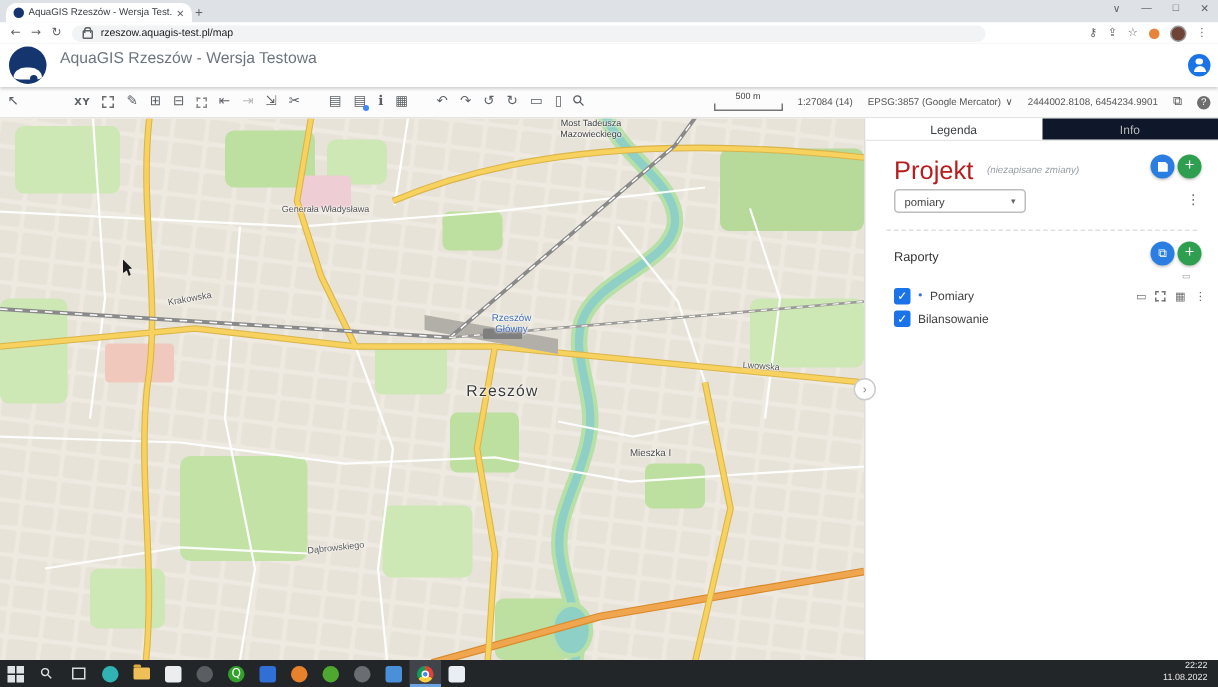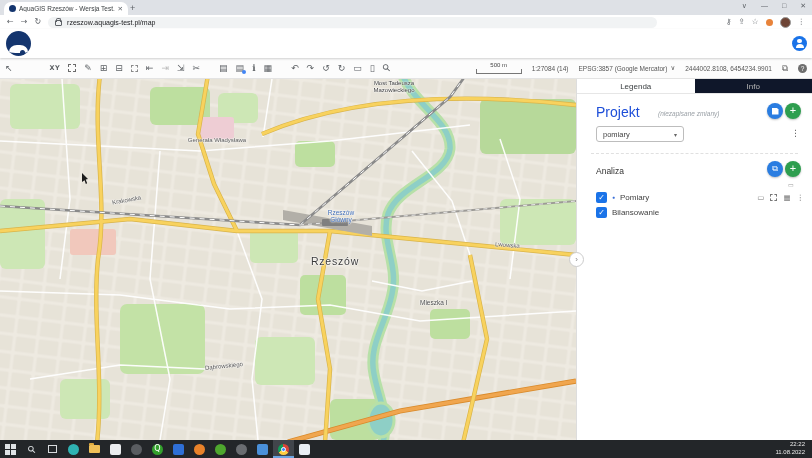--- a/index.html
+++ b/index.html
@@ -74,21 +74,21 @@
   .cursor{position:absolute;left:82px;top:94px;width:8px;height:11px;background:#1c1c1c;
        clip-path:polygon(0 0,0 82%,32% 66%,48% 100%,64% 93%,47% 58%,75% 55%);
        filter:drop-shadow(0 0 1px #fff);}
   
   .sidebar{position:absolute;top:79px;left:576px;right:0;bottom:18px;background:#fff;
        border-left:1px solid #ddd;box-sizing:border-box;}
   .sb-tabs{display:flex;height:14px;border-bottom:1px solid #e6e6e6;}
   .sb-tab{flex:1;display:flex;align-items:center;justify-content:center;font-size:8px;}
   .sb-tab.active{color:#3c4043;background:#fff;}
   .sb-tab.inactive{color:#b6b6b6;background:#0f172a;}
-  .sb-h-projekt{position:absolute;left:19px;top:25px;font-size:14px;color:#1d4ed8;}
+  .sb-h-projekt{position:absolute;left:19px;top:25px;font-size:17px;color:#b91c1c;}
   .unsaved{position:absolute;left:81px;top:31px;font-size:6.5px;font-style:italic;color:#9aa0a6;}
   .circle-btn{position:absolute;width:16px;height:16px;border-radius:50%;display:flex;
        align-items:center;justify-content:center;box-shadow:0 1px 2px rgba(0,0,0,.25);}
   .blue{background:#2a7de1;}
   .green{background:#2e9e4f;}
   .floppy{width:7px;height:7px;background:#fff;clip-path:polygon(0 0,72% 0,100% 28%,100% 100%,0 100%);}
   .plus{color:#fff;font-size:11px;line-height:1;margin-top:-1px;}
   .layers-ic{color:#fff;font-size:8px;line-height:1;font-family:"DejaVu Sans",sans-serif;}
   .dropdown{position:absolute;left:19px;top:47px;width:88px;height:16px;border:1px solid #bdbdbd;
        border-radius:3px;display:flex;align-items:center;justify-content:space-between;
@@ -165,20 +165,21 @@
     <span class="ab-ic">⇪</span>
     <span class="ab-ic">☆</span>
     <span class="ext-dot"></span>
     <span class="ab-avatar"></span>
     <span class="ab-ic">⋮</span>
   </div>
 </div>
 
 <div class="appheader">
   <div class="logo"></div>
+  <div class="app-title">AquaGIS Rzeszów - Wersja Testowa</div>
   <div class="avatar-btn">
     <span class="avatar-head"></span>
     <span class="avatar-body"></span>
   </div>
 </div>
 
 <div class="toolbar">
   <div id="toolbar-icons">
       <span class="ticon">↖</span>
       <span class="ticon txt">XY</span>
@@ -314,21 +315,21 @@
   </div>
   <div class="circle-btn green" style="left:208px;top:24px;">
     <span class="plus">+</span>
   </div>
   <div class="dropdown">
     <span>pomiary</span>
     <span class="caret">▾</span>
   </div>
   <span class="kebab kebab-projekt">⋮</span>
   <div class="divider"></div>
-  <div class="sb-h-warstwy">Analiza</div>
+  <div class="sb-h-warstwy">Raporty</div>
   <div class="circle-btn blue" style="left:190px;top:82px;">
     <span class="layers-ic">⧉</span>
   </div>
   <div class="circle-btn green" style="left:208px;top:82px;">
     <span class="plus">+</span>
   </div>
   <span class="mini-ic">▭</span>
   <div class="layer-row row1">
     <span class="cbx">✓</span>
     <span class="ldot">●</span>

